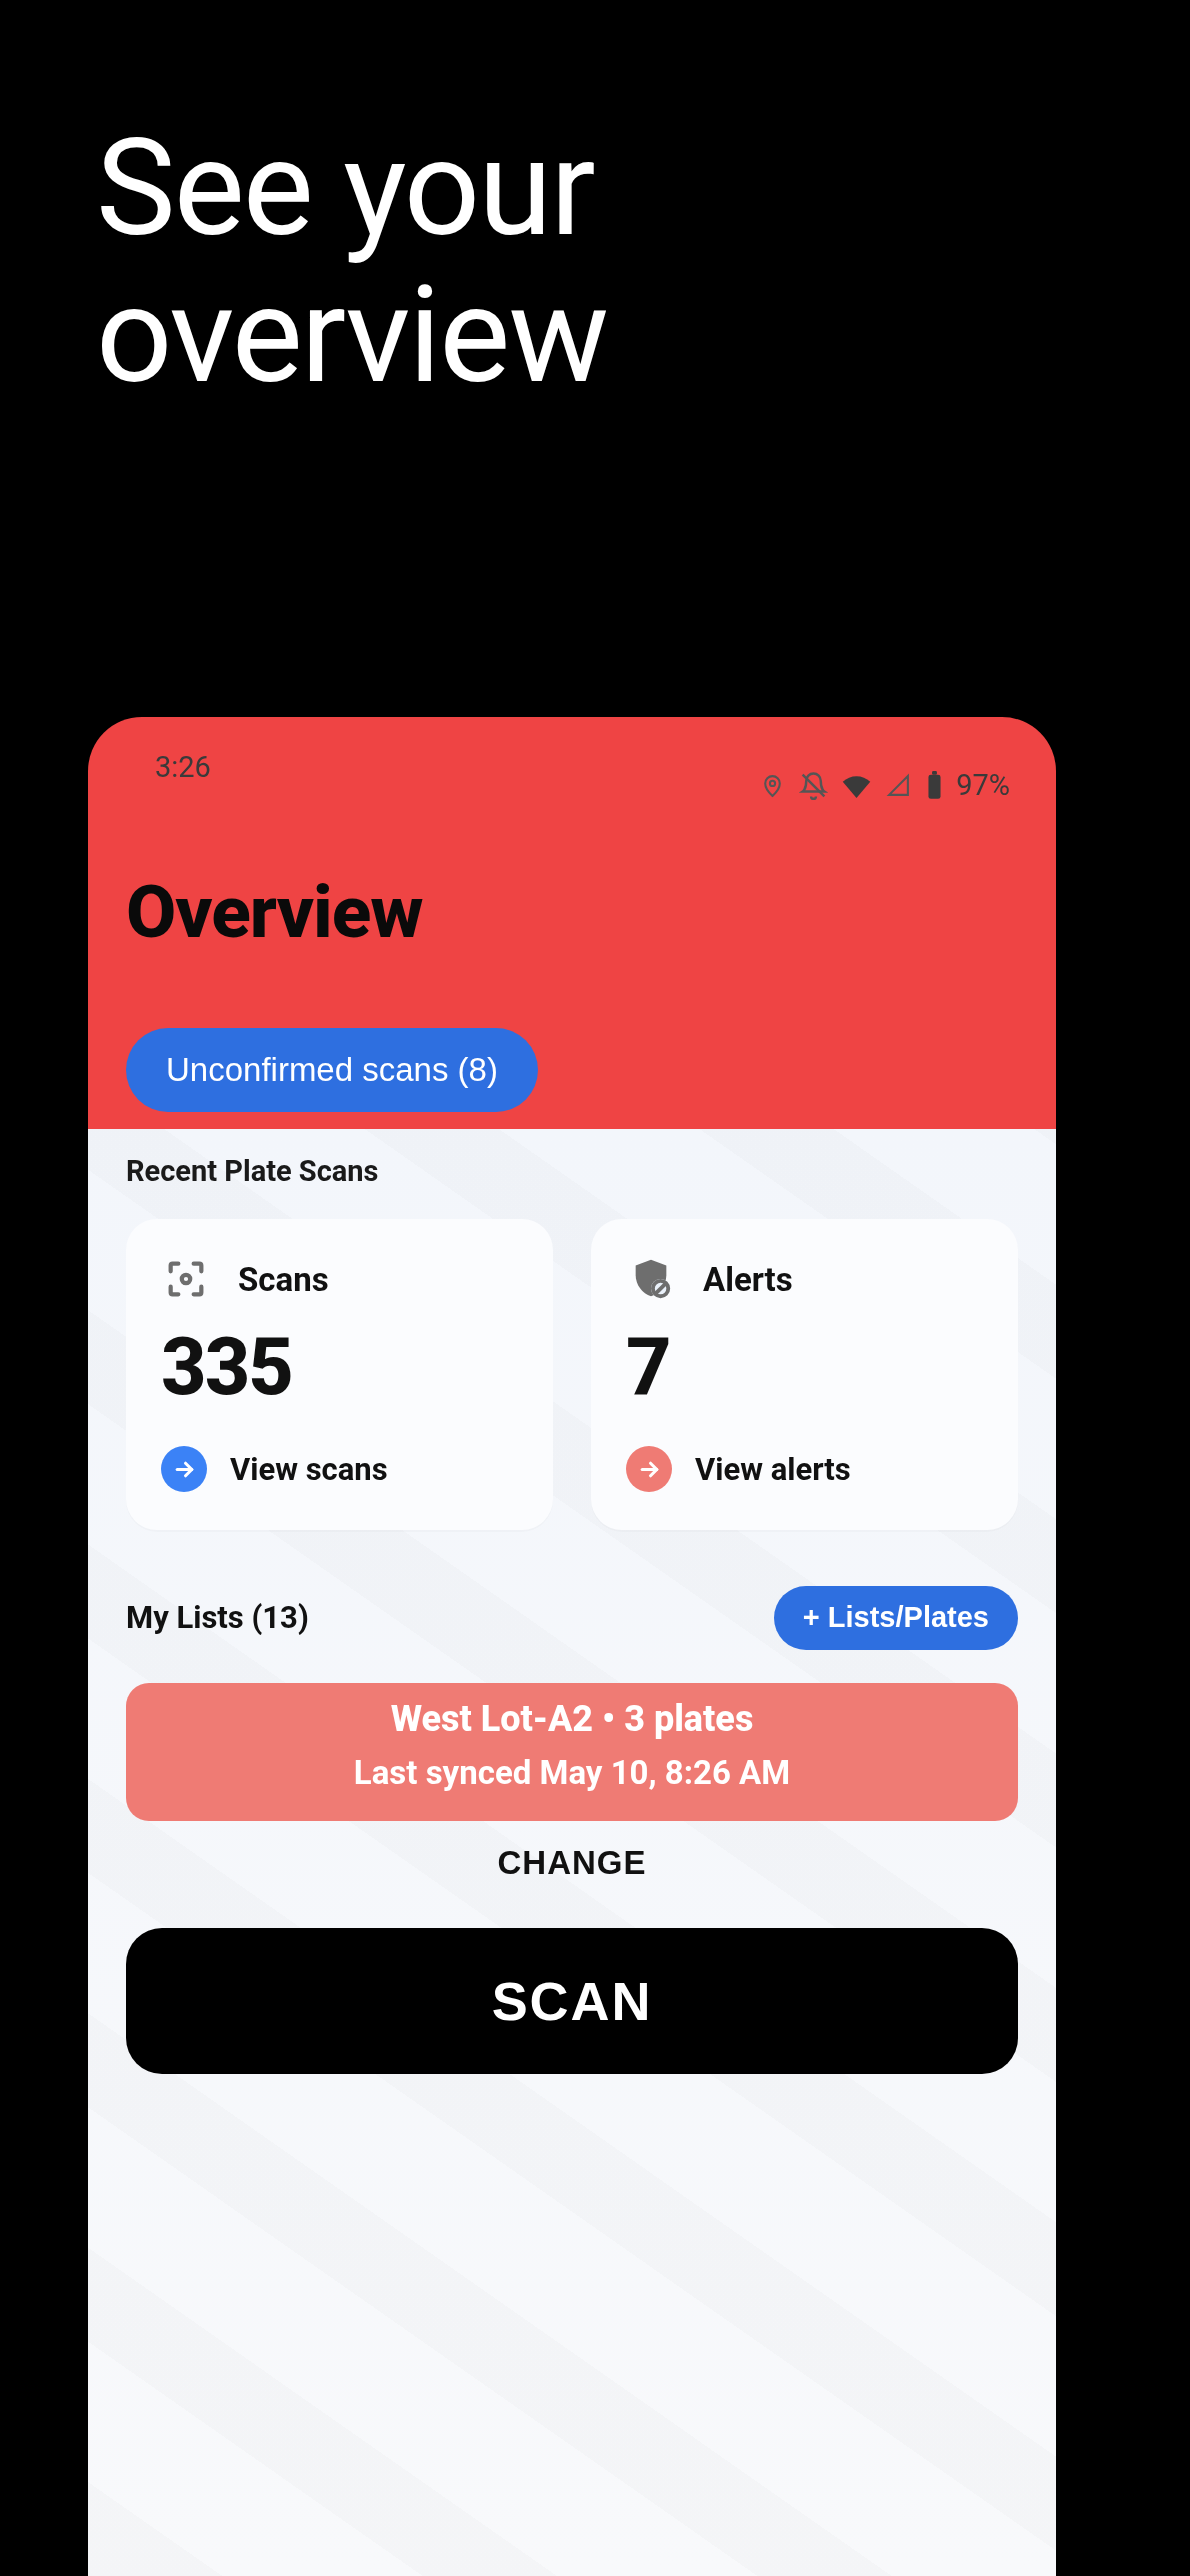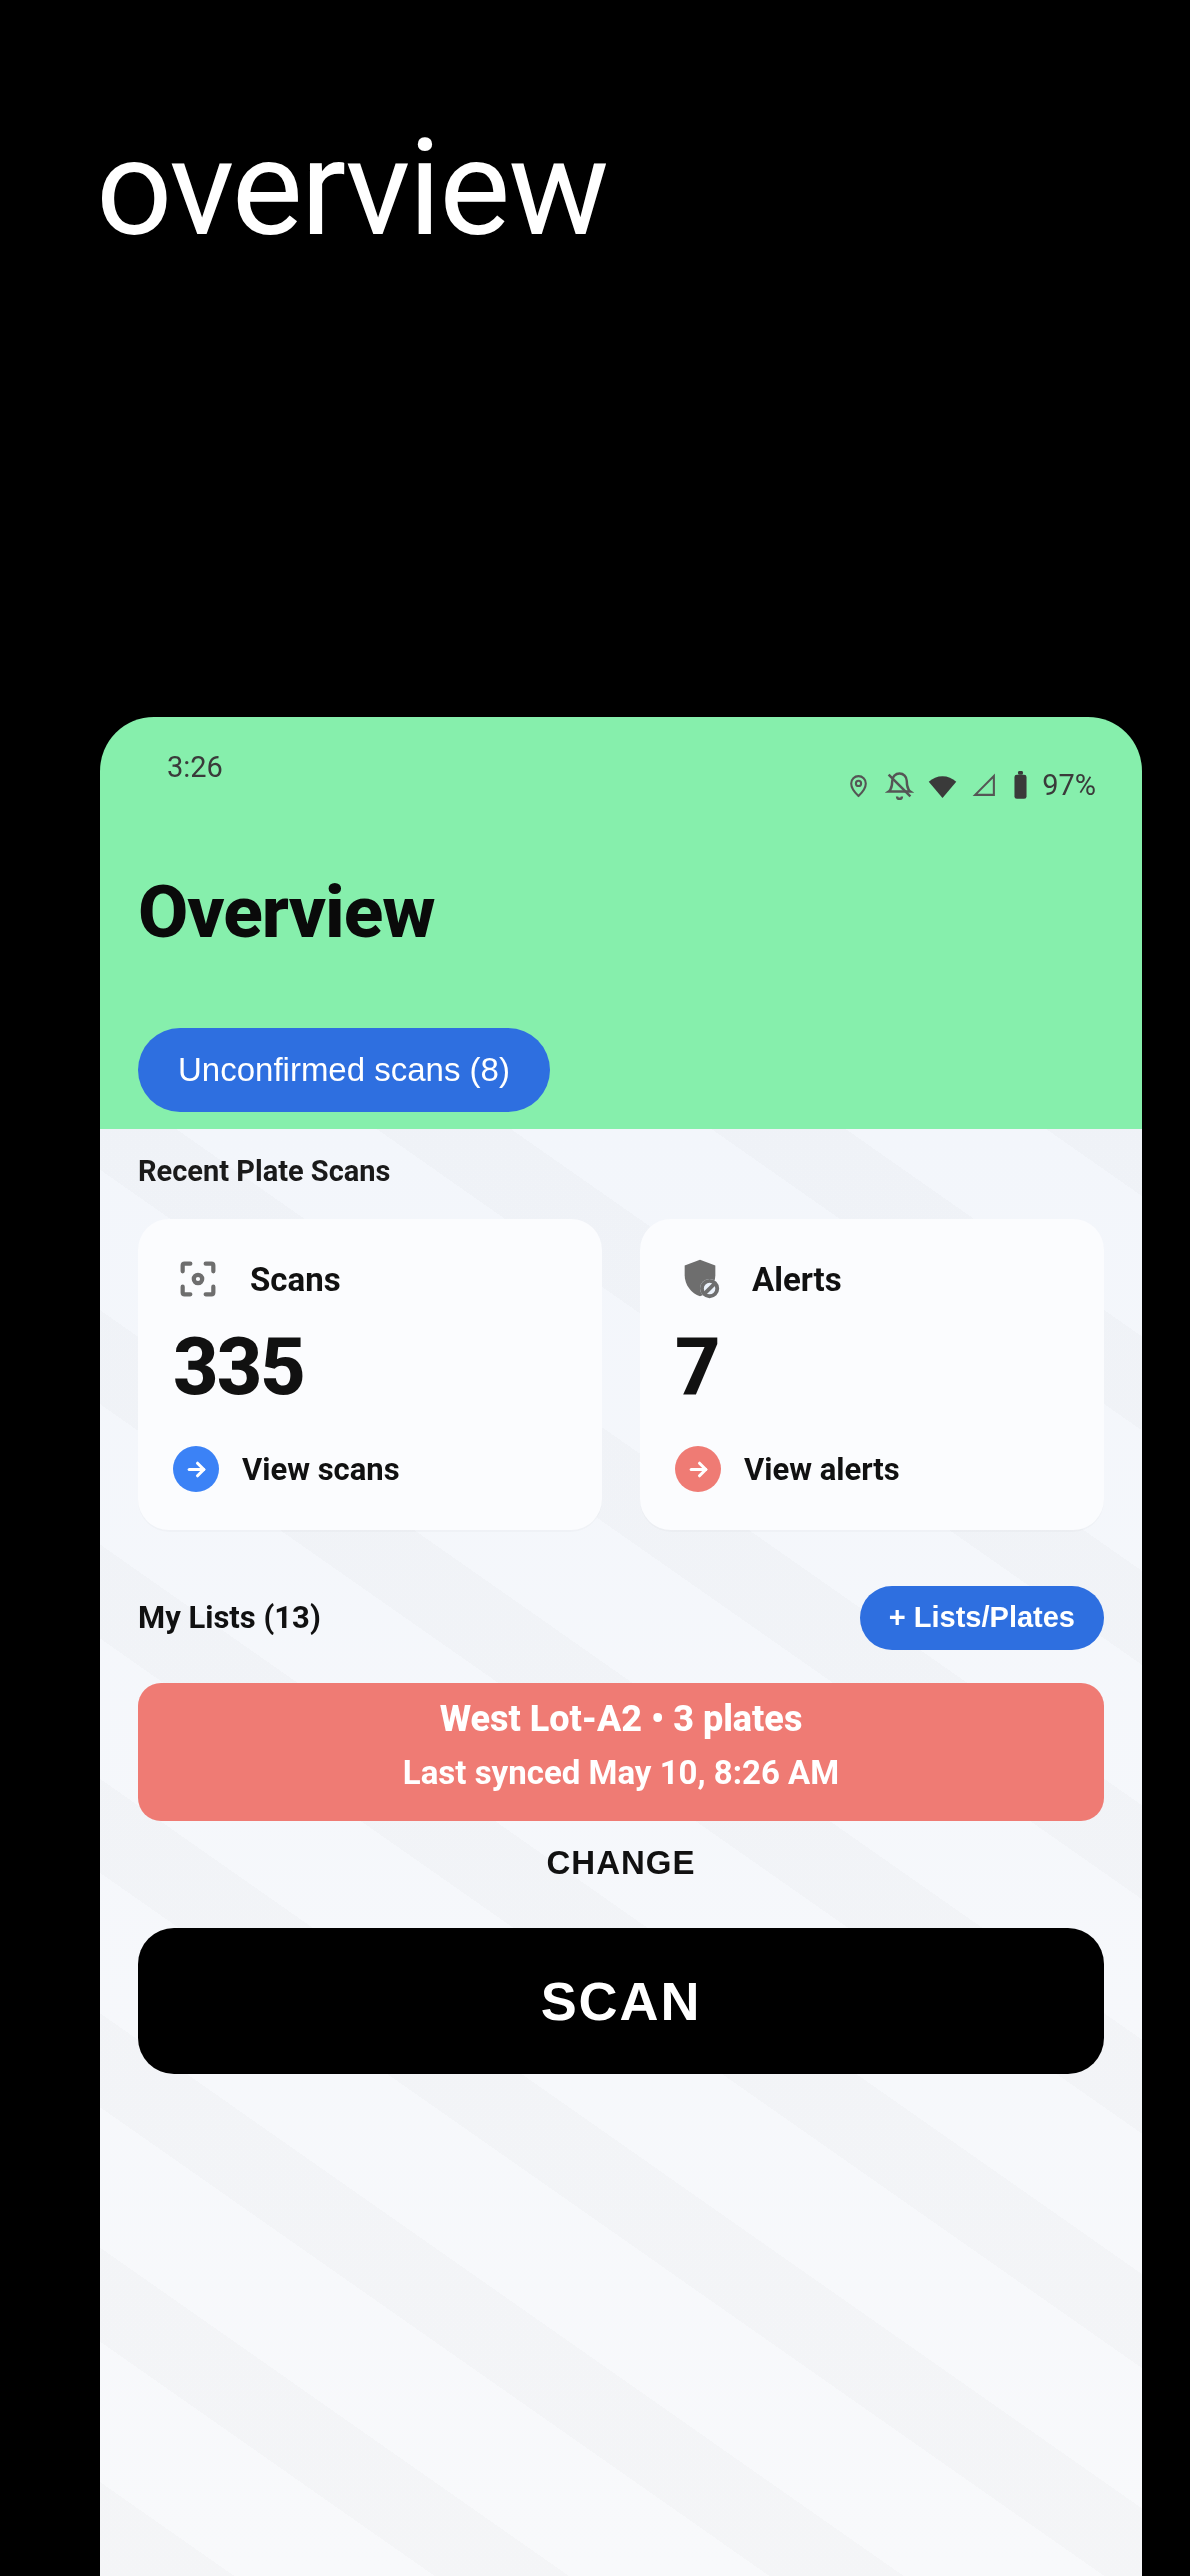--- a/index.html
+++ b/index.html
@@ -19,24 +19,24 @@
     font-size: 134px;
     font-weight: 400;
     line-height: 1.1;
     letter-spacing: -1.9px;
     color: #fff;
   }
 
   .phone {
     position: absolute;
     top: 717px;
-    left: 100px;
-    width: 1042px;
+    left: 88px;
+    width: 968px;
     height: 1859px;
-    background: #86efac;
+    background: #ef4444;
     border-radius: 54px 54px 0 0;
     color: #111;
     overflow: hidden;
   }
 
   
   .phone::after {
     content: "";
     position: absolute;
     top: 412px; left: 0; right: 0; bottom: 0;
@@ -186,20 +186,21 @@
     font-weight: 800;
     letter-spacing: 1.9px;
     padding: 42px 17px;
     margin-top: 46px;
   }
 </style>
 </head>
 <body>
 
 <div class="promo-title">
+  <div>See your</div>
   <div>overview</div>
 </div>
 
 <div class="phone">
 
   <div class="statusbar">
     <span>3:26</span>
     <div class="status-right">
 
       <svg width="25" height="29" viewBox="0 0 24 24" fill="none" stroke="#555" stroke-width="2">

